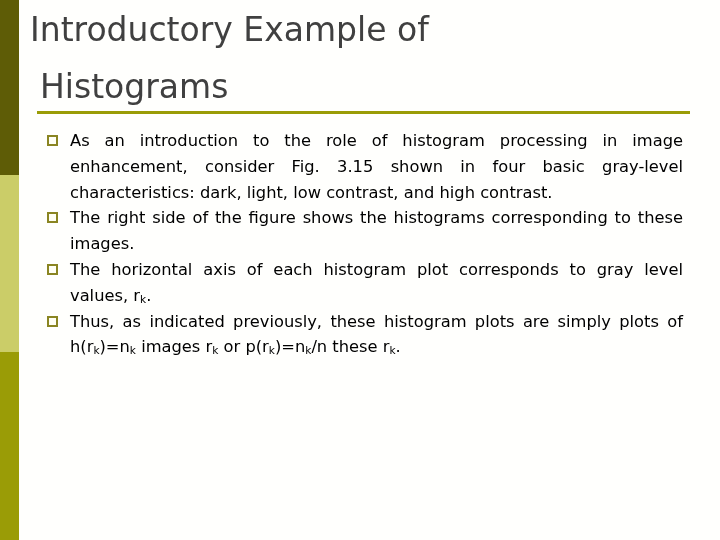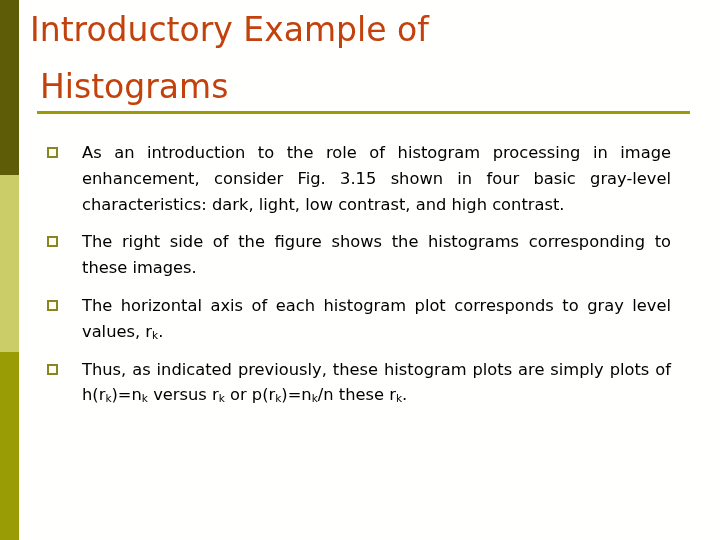--- a/index.html
+++ b/index.html
@@ -34,21 +34,21 @@
   .sidebar .seg-bottom { flex: 1;       background: #9a9c06; }
 
   
   .title-block {
     position: absolute;
     left: 30px;
     top: 10px;
     width: 666px;
   }
   .title {
-    color: #c2410c;
+    color: #404040;
     font-size: 33px;
     line-height: 40px;
     font-weight: normal;
     margin: 0;
     letter-spacing: 0px;
     white-space: pre-line;
     text-indent: 0;
   }
   .title .line2 {
     display: block;
@@ -85,21 +85,21 @@
     border: 2px solid #8a8522;
     background: #fffff4;
     box-sizing: content-box;
   }
   .bullet-text {
     color: #000000;
     font-size: 16.3px;
     line-height: 25.8px;
     text-align: justify;
     text-justify: inter-word;
-    margin: 12px;
+    margin: 0;
     word-spacing: 0px;
   }
   
   .bullet-text sub {
     font-size: 0.65em;
     vertical-align: -0.22em;
     line-height: 0;
   }
   .forced-break { display: block; }
 </style>
@@ -132,17 +132,17 @@
     </div>
 
     <div class="bullet-row">
       <span class="bullet-marker"></span>
       <p class="bullet-text"><span>The horizontal axis of each histogram plot corresponds to gray level values, r</span><sub>k</sub><span>.</span></p>
     </div>
 
 
     <div class="bullet-row">
       <span class="bullet-marker"></span>
-      <p class="bullet-text"><span>Thus, as indicated previously, these histogram plots are simply plots of h(r</span><sub>k</sub><span>)=n</span><sub>k</sub><span> versus r</span><sub>k</sub><span> or p(r</span><sub>k</sub><span>)=n</span><sub>k</sub><span>/n these r</span><sub>k</sub><span>.</span></p>
+      <p class="bullet-text"><span>Thus, as indicated previously, these histogram plots are simply plots of h(r</span><sub>k</sub><span>)=n</span><sub>k</sub><span> images r</span><sub>k</sub><span> or p(r</span><sub>k</sub><span>)=n</span><sub>k</sub><span>/n these r</span><sub>k</sub><span>.</span></p>
     </div>
 
   </div>
 </div>
 
 </body></html>

